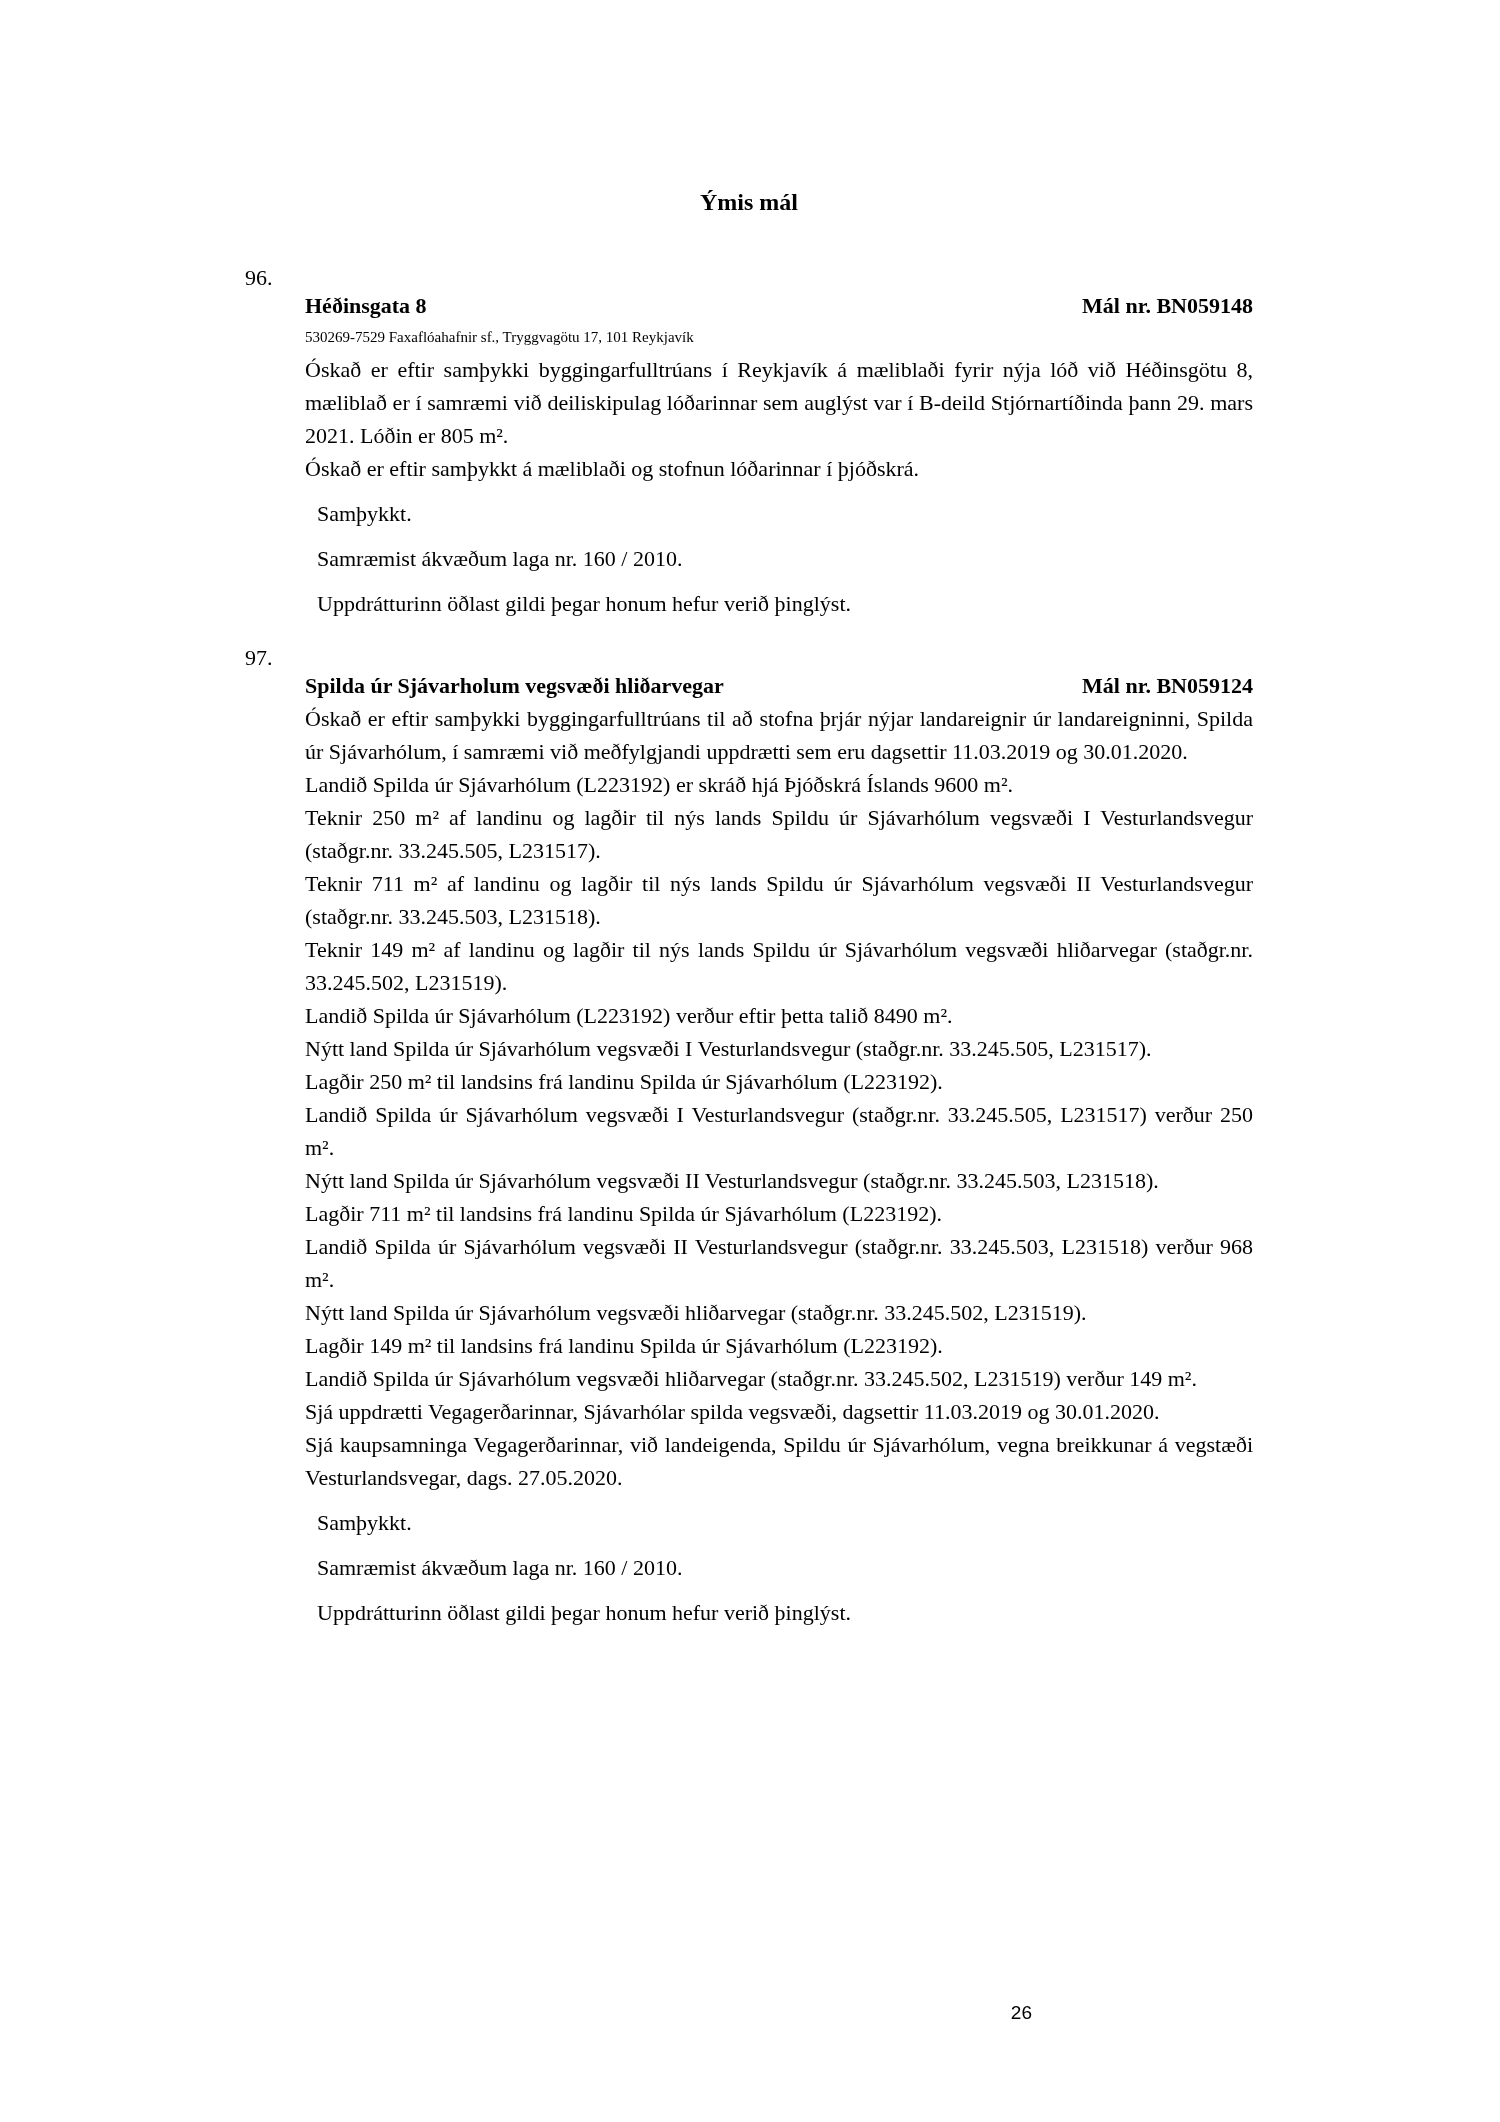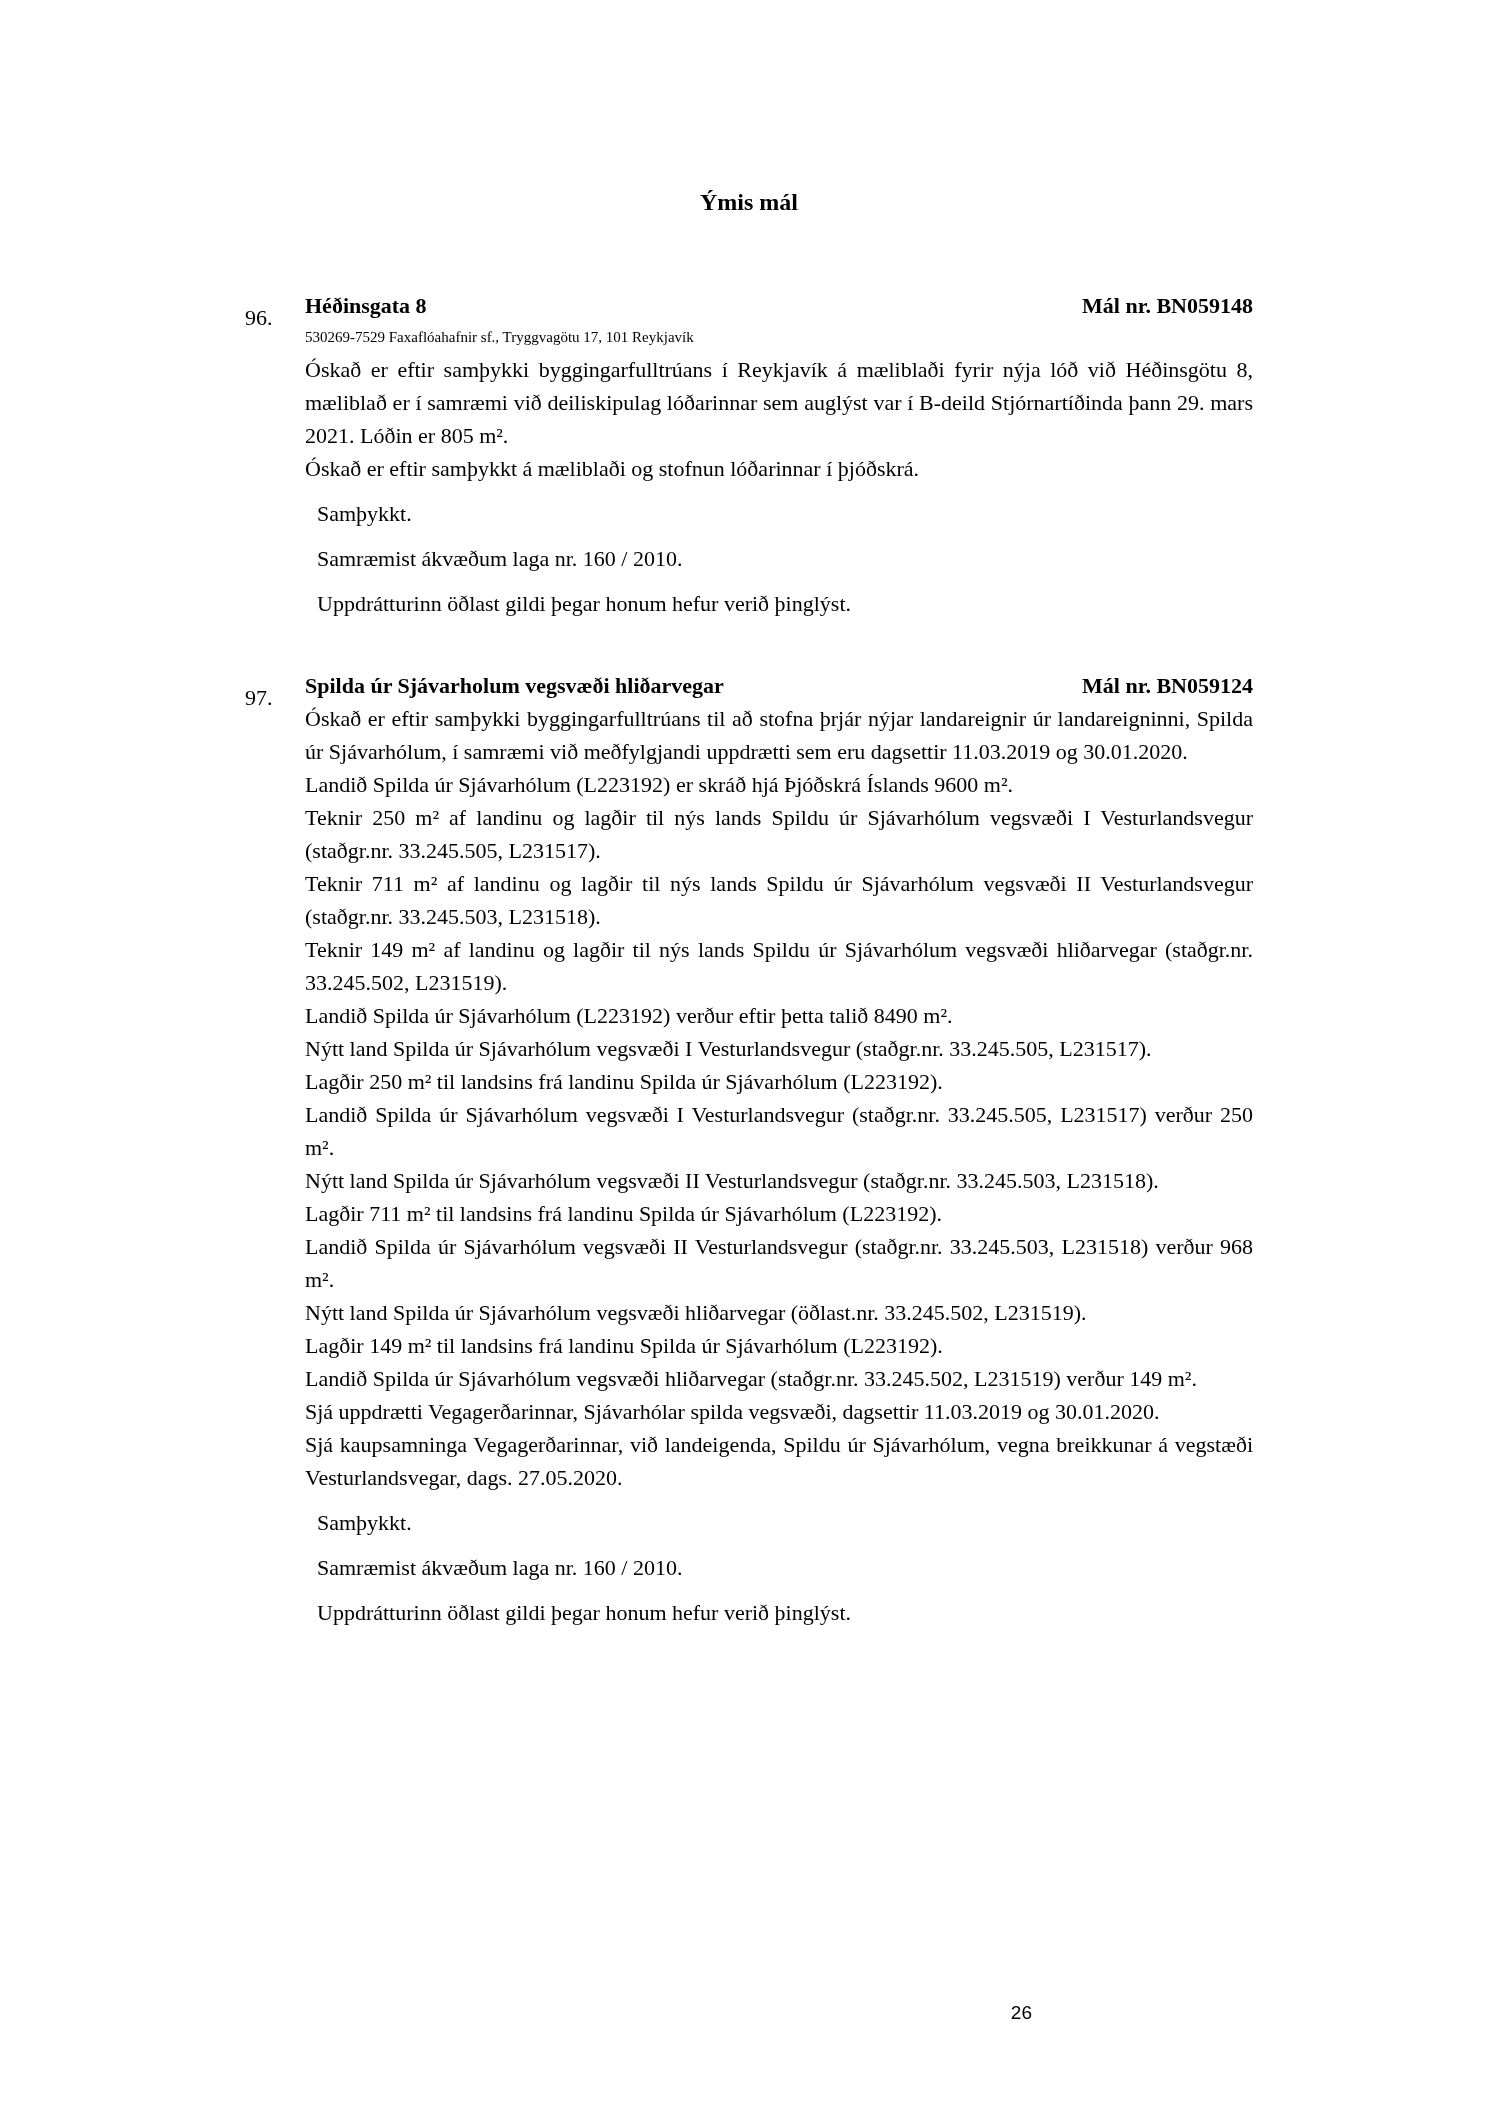--- a/index.html
+++ b/index.html
@@ -34,21 +34,20 @@
   .case {
     display: flex;
     margin-bottom: 9px;
   }
   .case + .case {
     margin-top: 8px;
   }
   .case-num {
     width: 60px;
     flex-shrink: 0;
-    margin-top: 40px;
   }
   .case-main {
     flex: 1;
     min-width: 0;
   }
   .case-headline {
     display: flex;
     justify-content: space-between;
     align-items: flex-start;
     margin-top: 28px;
@@ -126,21 +125,21 @@
             <p>Teknir 250 m² af landinu og lagðir til nýs lands Spildu úr Sjávarhólum vegsvæði I Vesturlandsvegur (staðgr.nr. 33.245.505, L231517).</p>
             <p>Teknir 711 m² af landinu og lagðir til nýs lands Spildu úr Sjávarhólum vegsvæði II Vesturlandsvegur (staðgr.nr. 33.245.503, L231518).</p>
             <p>Teknir 149 m² af landinu og lagðir til nýs lands Spildu úr Sjávarhólum vegsvæði hliðarvegar (staðgr.nr. 33.245.502, L231519).</p>
             <p>Landið Spilda úr Sjávarhólum (L223192) verður eftir þetta talið 8490 m².</p>
             <p>Nýtt land Spilda úr Sjávarhólum vegsvæði I Vesturlandsvegur (staðgr.nr. 33.245.505, L231517).</p>
             <p>Lagðir 250 m² til landsins frá landinu Spilda úr Sjávarhólum (L223192).</p>
             <p>Landið Spilda úr Sjávarhólum vegsvæði I Vesturlandsvegur (staðgr.nr. 33.245.505, L231517) verður 250 m².</p>
             <p>Nýtt land Spilda úr Sjávarhólum vegsvæði II Vesturlandsvegur (staðgr.nr. 33.245.503, L231518).</p>
             <p>Lagðir 711 m² til landsins frá landinu Spilda úr Sjávarhólum (L223192).</p>
             <p>Landið Spilda úr Sjávarhólum vegsvæði II Vesturlandsvegur (staðgr.nr. 33.245.503, L231518) verður 968 m².</p>
-            <p>Nýtt land Spilda úr Sjávarhólum vegsvæði hliðarvegar (öðlast.nr. 33.245.502, L231519).</p>
+            <p>Nýtt land Spilda úr Sjávarhólum vegsvæði hliðarvegar (staðgr.nr. 33.245.502, L231519).</p>
             <p>Lagðir 149 m² til landsins frá landinu Spilda úr Sjávarhólum (L223192).</p>
             <p>Landið Spilda úr Sjávarhólum vegsvæði hliðarvegar (staðgr.nr. 33.245.502, L231519) verður 149 m².</p>
             <p>Sjá uppdrætti Vegagerðarinnar, Sjávarhólar spilda vegsvæði, dagsettir 11.03.2019 og 30.01.2020.</p>
             <p>Sjá kaupsamninga Vegagerðarinnar, við landeigenda, Spildu úr Sjávarhólum, vegna breikkunar á vegstæði Vesturlandsvegar, dags. 27.05.2020.</p>
           </div>
         <div class="resolutions">
             <p>Samþykkt.</p>
             <p>Samræmist ákvæðum laga nr. 160 / 2010.</p>
             <p>Uppdrátturinn öðlast gildi þegar honum hefur verið þinglýst.</p>
           </div>

